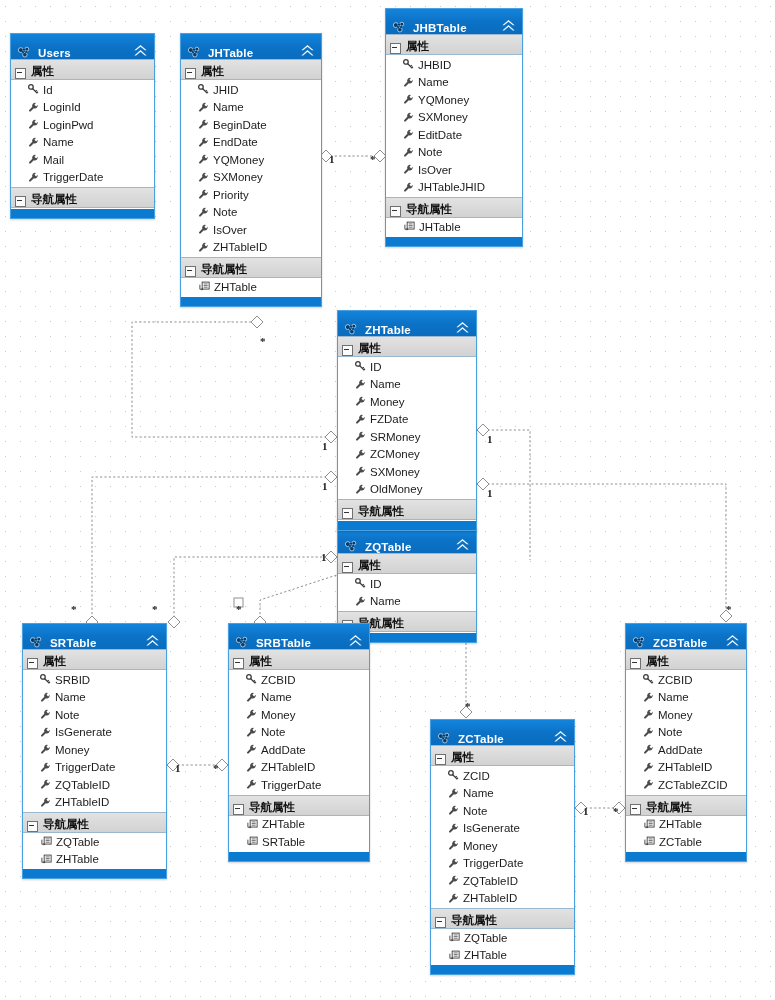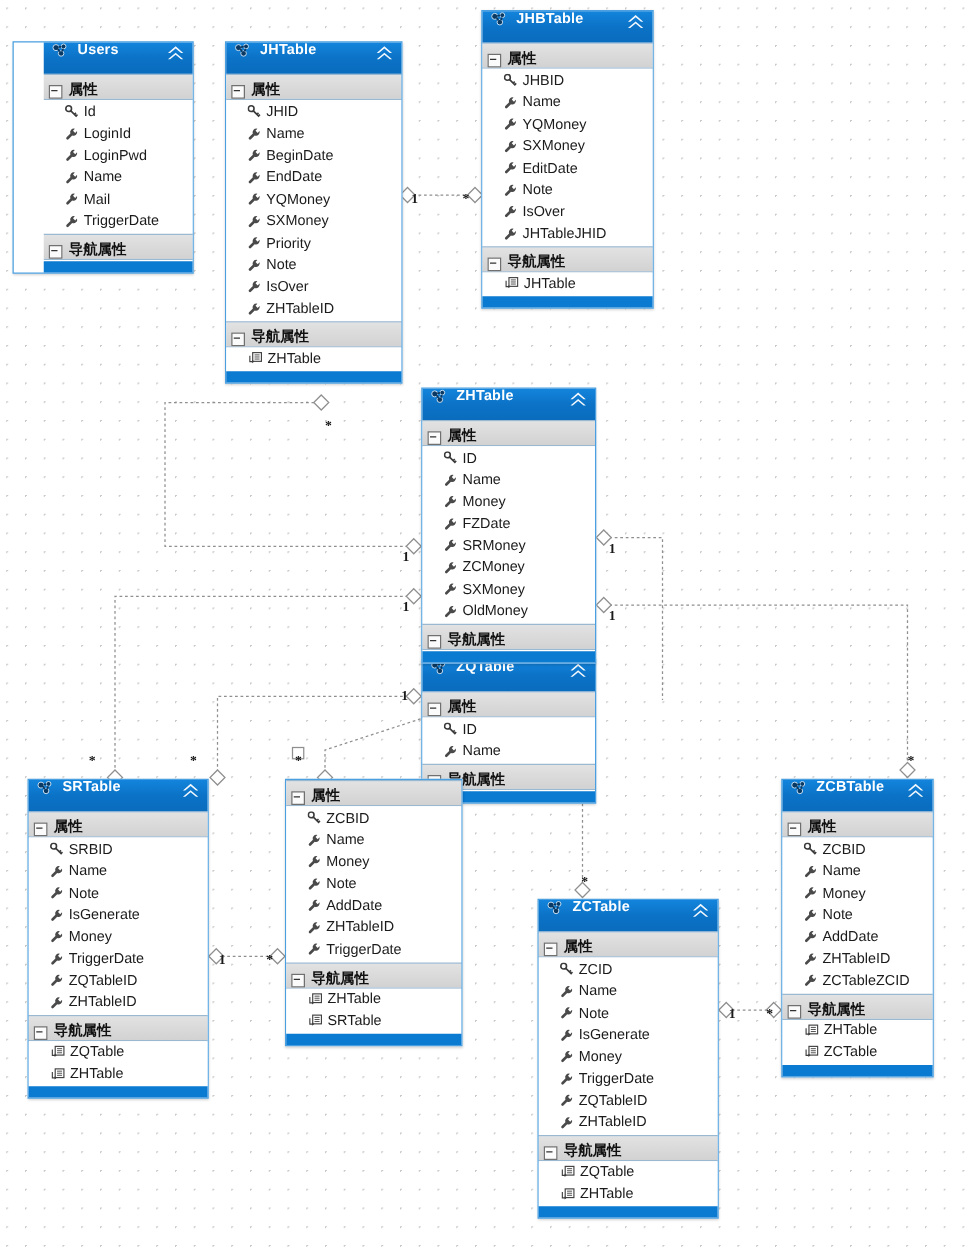--- a/index.html
+++ b/index.html
@@ -25,21 +25,21 @@
   
   .entity{
     position:absolute;background:#ffffff;
     border:1px solid #4a9fe0;
     box-sizing:border-box;
     box-shadow:0 1px 2px rgba(0,0,0,.18);
   }
   .ent-head{
     height:25px;background:#0b7ad1;
     background:linear-gradient(to bottom,#1384dc 0%,#0b72c6 52%,#0a6cbd 100%);
-    display:flex;align-items:flex-start;padding:0 5px 0 6px;position:relative;
+    display:flex;align-items:flex-end;padding:0 5px 0 6px;position:relative;
   }
   .ent-title{
     color:#ffffff;font-size:11.5px;font-weight:bold;margin-left:6px;
     letter-spacing:.2px;white-space:nowrap;
   }
   .chev{margin-left:auto;width:17px;height:17px;flex:0 0 auto;}
   .linkicon{width:15px;height:13px;flex:0 0 auto;}
 
   .ent-foot{height:9px;background:#0b7ad1;}
 
@@ -140,21 +140,21 @@
       <span class="mult" style="left: 463px; top: 620px;">*</span>
       <span class="mult" style="left: 465px; top: 701px;">*</span>
       <span class="mult" style="left: 726px; top: 604px;">*</span>
       <span class="mult" style="left: 175px; top: 763px;">1</span>
       <span class="mult" style="left: 213px; top: 763px;">*</span>
       <span class="mult" style="left: 583px; top: 806px;">1</span>
       <span class="mult" style="left: 613px; top: 806px;">*</span>
     </div>
 
   <div id="entities">
-      <div class="entity front" style="left: 10px; top: 33px; width: 145px; padding-left: 24px;">
+      <div class="entity front" style="left: 10px; top: 33px; width: 145px;">
         <div class="ent-head">
           <svg class="linkicon" viewBox="0 0 16 14">
             <circle cx="4" cy="4.4" r="2.6" fill="#0a3a63" stroke="#cfe6fa" stroke-width=".8"></circle>
             <circle cx="10.5" cy="3.4" r="2.1" fill="#0a3a63" stroke="#cfe6fa" stroke-width=".8"></circle>
             <circle cx="8.4" cy="9.4" r="2.4" fill="#0a3a63" stroke="#cfe6fa" stroke-width=".8"></circle>
             <path d="M5.6 5.4 L7.2 8.0 M6.1 4.0 L8.6 3.6 M10.2 5.4 L9.3 7.6" stroke="#0a3a63" stroke-width="1.5"></path>
           </svg>
           <span class="ent-title">Users</span>
           <svg class="chev" viewBox="0 0 18 18">
             <path d="M2.5 8.8 L9 3.2 L15.5 8.8 L13.6 8.8 L9 5.0 L4.4 8.8 Z" fill="#ffffff" opacity=".95"></path>
@@ -600,20 +600,33 @@
               <path d="M6.1 3.2 h4.4 M6.1 5.0 h4.4 M6.1 6.8 h4.4" stroke="#3f3f3f" stroke-width=".8"></path>
               <path d="M2.0 4.0 v5.0 h3.0" fill="none" stroke="#3f3f3f" stroke-width="1"></path>
               <path d="M4.0 7.6 l1.8 1.4 l-1.8 1.4 z" fill="#3f3f3f"></path>
             </svg>
             <span>ZHTable</span>
           </div>
         </div>
         <div class="ent-foot"></div>
       </div>
       <div class="entity front" style="left: 228px; top: 623px; width: 142px;">
+        <div class="ent-head">
+          <svg class="linkicon" viewBox="0 0 16 14">
+            <circle cx="4" cy="4.4" r="2.6" fill="#0a3a63" stroke="#cfe6fa" stroke-width=".8"></circle>
+            <circle cx="10.5" cy="3.4" r="2.1" fill="#0a3a63" stroke="#cfe6fa" stroke-width=".8"></circle>
+            <circle cx="8.4" cy="9.4" r="2.4" fill="#0a3a63" stroke="#cfe6fa" stroke-width=".8"></circle>
+            <path d="M5.6 5.4 L7.2 8.0 M6.1 4.0 L8.6 3.6 M10.2 5.4 L9.3 7.6" stroke="#0a3a63" stroke-width="1.5"></path>
+          </svg>
+          <span class="ent-title">SRBTable</span>
+          <svg class="chev" viewBox="0 0 18 18">
+            <path d="M2.5 8.8 L9 3.2 L15.5 8.8 L13.6 8.8 L9 5.0 L4.4 8.8 Z" fill="#ffffff" opacity=".95"></path>
+            <path d="M2.5 14.2 L9 8.6 L15.5 14.2 L13.6 14.2 L9 10.4 L4.4 14.2 Z" fill="#ffffff" opacity=".95"></path>
+          </svg>
+        </div>
         <div class="grp">
           <span class="exp"></span>
           <span>属性</span>
         </div>
         <div class="props">
           <div class="prop">
             <svg width="11" height="11" viewBox="0 0 12 12">
               <circle cx="3.2" cy="3.2" r="2.5" fill="none" stroke="#3a3a3a" stroke-width="1.4"></circle>
               <path d="M4.9 4.9 L10.2 10.2 M8.2 8.2 L9.6 6.9 M9.6 9.6 L10.9 8.4" stroke="#3a3a3a" stroke-width="1.4" fill="none"></path>
             </svg>

